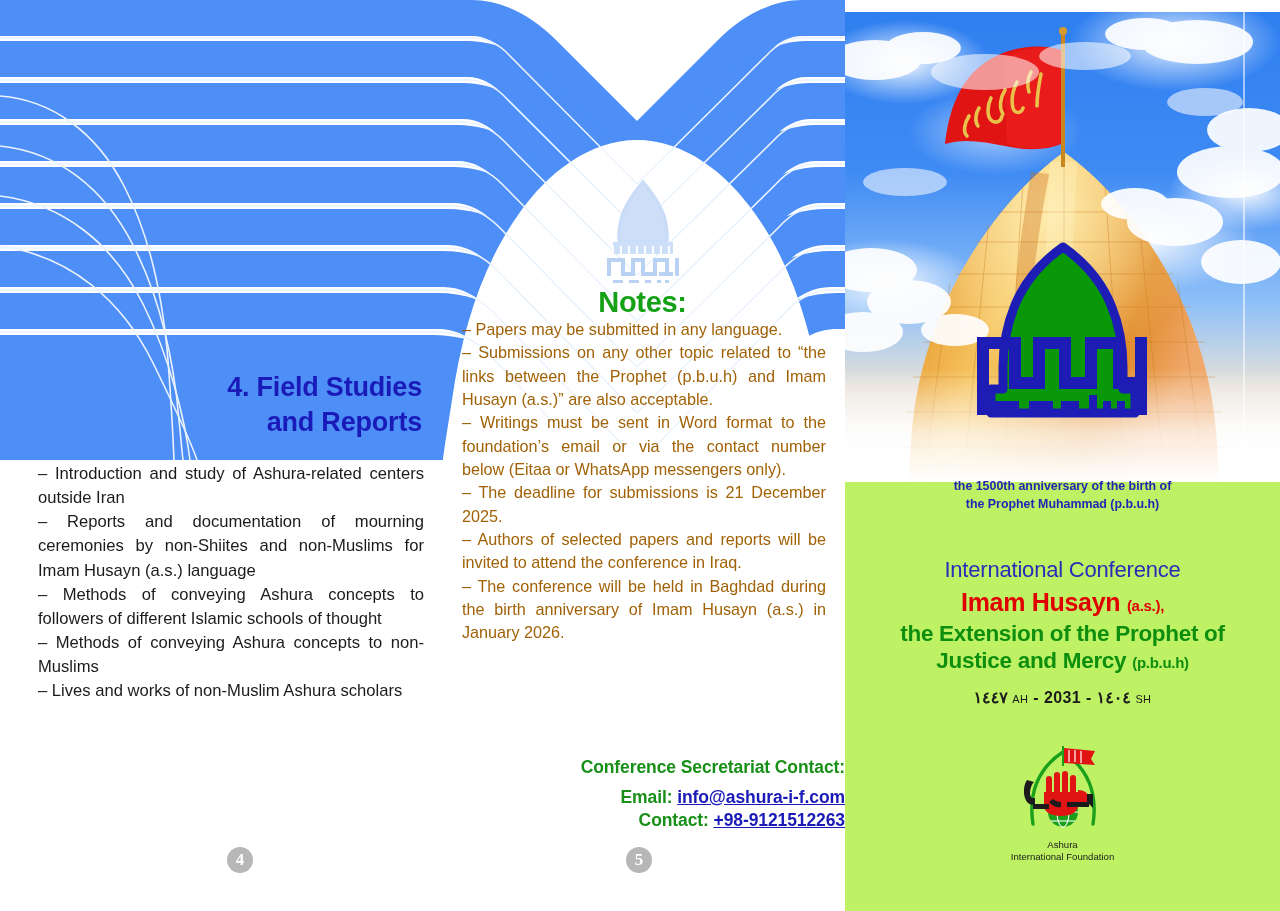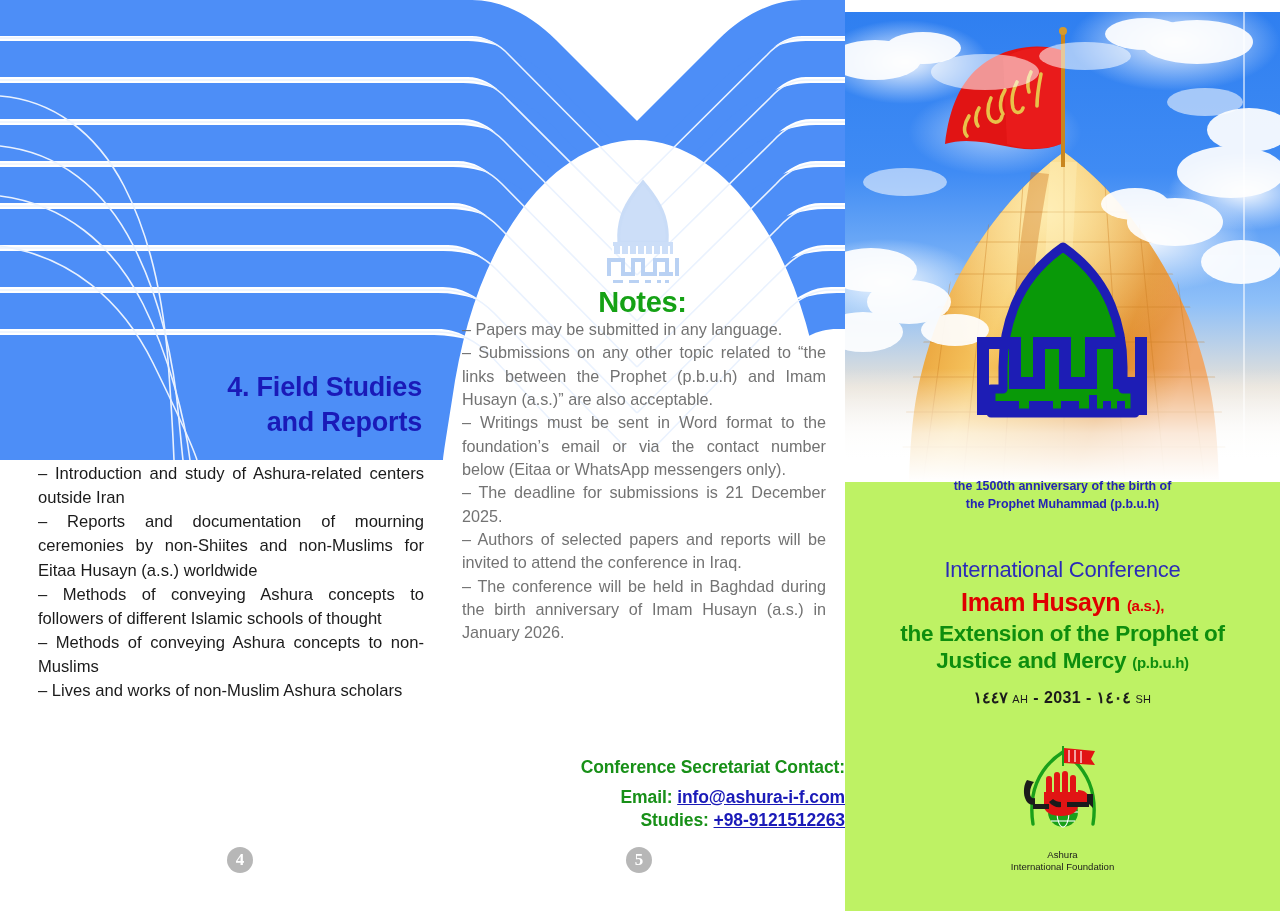--- a/index.html
+++ b/index.html
@@ -75,21 +75,21 @@
     font-weight:bold;
     color:#15a115;
     letter-spacing:-0.3px;
   }
   .notes-body {
     position:absolute;
     left:22px; top:318px;
     width:364px;
     font-size:16.2px;
     line-height:1.44;
-    color:#737373;
+    color:#a16207;
     text-align:justify;
   }
   .notes-body .ln { display:block; }
 
   .contact-block {
     position:absolute;
     left:0; top:757px;
     width:405px;
     text-align:right;
   }
@@ -186,21 +186,21 @@
   .conf-dates .era { font-size:11px; font-weight:normal; }
   .conf-dates .sep { font-weight:bold; }
 
   .foundation-logo {
     position:absolute;
     left:0; top:732px;
     width:435px;
     text-align:center;
   }
   .foundation-caption {
-    margin-top:13px;
+    margin-top:3px;
     font-size:9.6px;
     line-height:1.3;
     color:#1b1b1b;
   }
 
   
   .page-num {
     position:absolute;
     width:26px; height:26px;
     border-radius:50%;
@@ -301,21 +301,21 @@
 
   <section class="panel-left">
 
     <h2 class="section-heading">
       <span>4. Field Studies</span><br>
       <span>and Reports</span>
     </h2>
 
     <div class="left-body">
       <span class="ln">– Introduction and study of Ashura-related centers outside Iran</span>
-      <span class="ln">– Reports and documentation of mourning ceremonies by non-Shiites and non-Muslims for Eitaa Husayn (a.s.) worldwide</span>
+      <span class="ln">– Reports and documentation of mourning ceremonies by non-Shiites and non-Muslims for Imam Husayn (a.s.) language</span>
       <span class="ln">– Methods of conveying Ashura concepts to followers of different Islamic schools of thought</span>
       <span class="ln">– Methods of conveying Ashura concepts to non-Muslims</span>
       <span class="ln">– Lives and works of non-Muslim Ashura scholars</span>
     </div>
 
   </section>
 
   <section class="panel-mid">
 
     <div class="mid-watermark">
@@ -359,21 +359,21 @@
       <span class="ln">– The conference will be held in Baghdad during the birth anniversary of Imam Husayn (a.s.) in January 2026.</span>
     </div>
 
     <div class="contact-block">
       <div class="contact-title">Conference Secretariat Contact:</div>
       <div class="contact-row">
         <span>Email:</span>
         <span class="val">info@ashura-i-f.com</span>
       </div>
       <div class="contact-row">
-        <span>Studies:</span>
+        <span>Contact:</span>
         <span class="val">+98-9121512263</span>
       </div>
     </div>
 
   </section>
 
   <section class="panel-right">
 
     <div class="sky">
       <svg width="435" height="470" viewBox="0 0 435 470" xmlns="http://www.w3.org/2000/svg">

